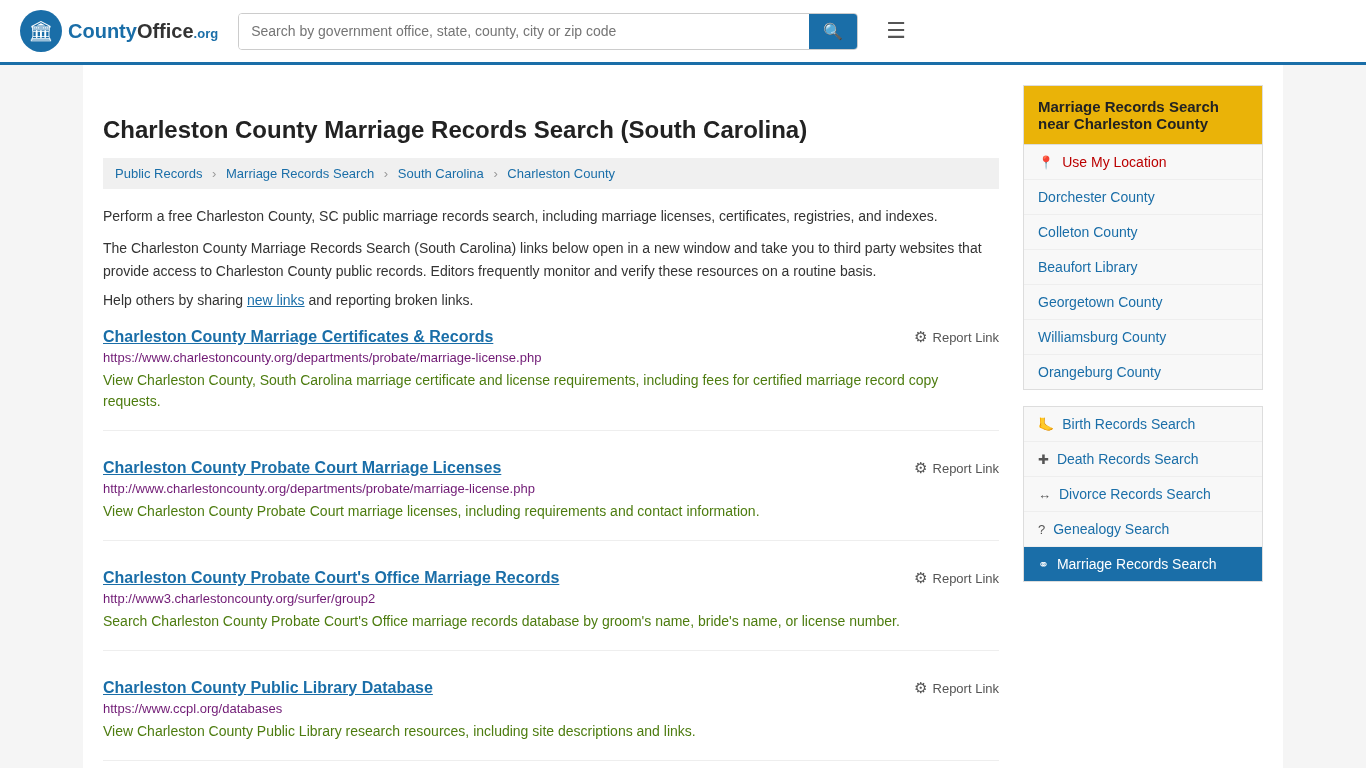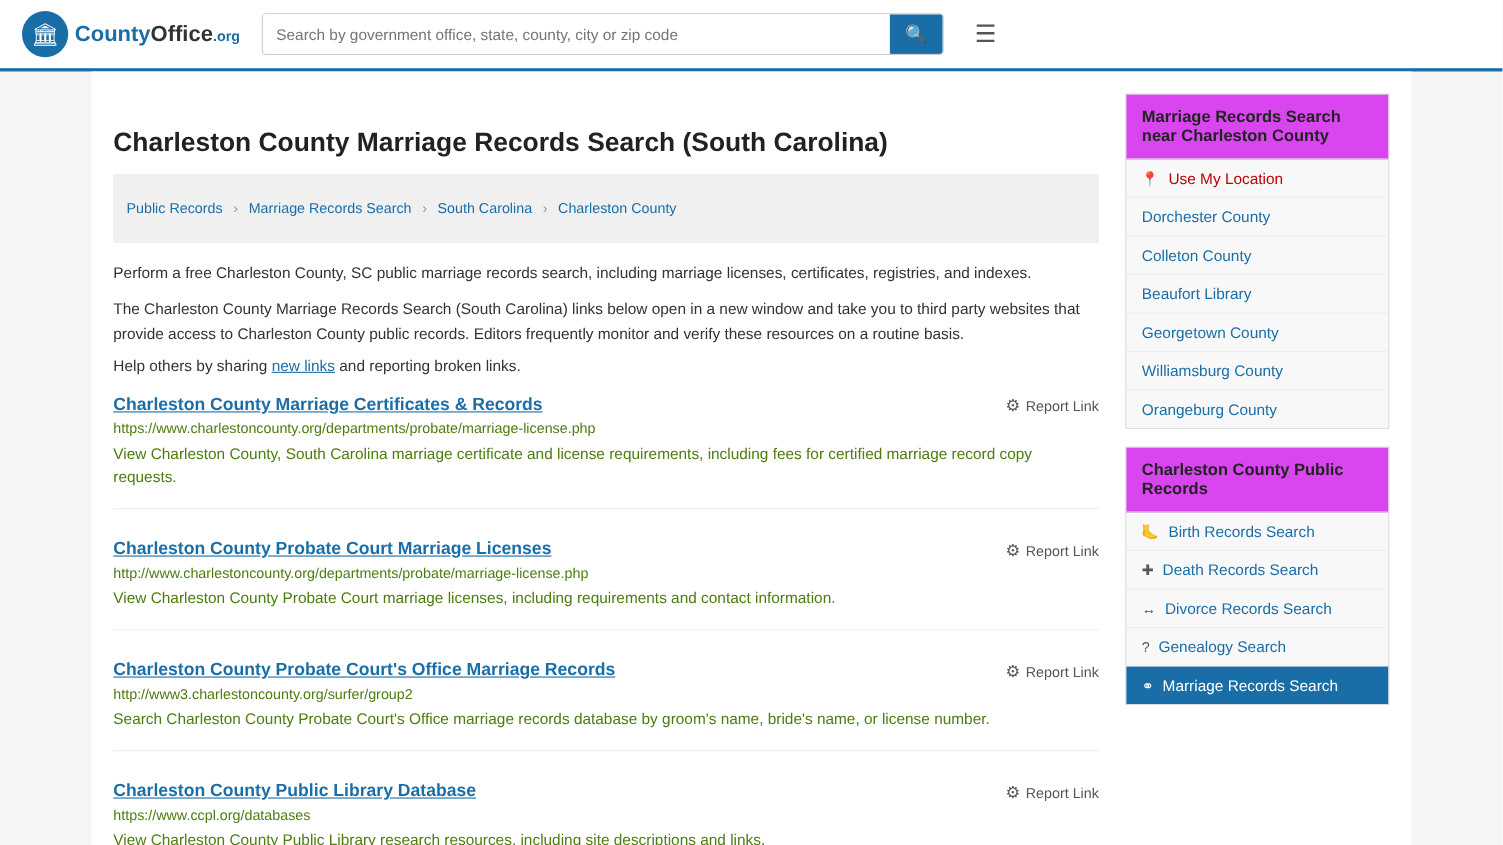--- a/index.html
+++ b/index.html
@@ -83,21 +83,21 @@
     .page-title {
       font-size: 24px;
       font-weight: bold;
       color: #222;
       margin-bottom: 14px;
       margin-top: 31px;
     }
 
     .breadcrumb {
       background: #f0f0f0;
-      padding: 24px 12px;
+      padding: 8px 12px;
       border-radius: 0;
       font-size: 13px;
       margin-bottom: 16px;
       color: #555;
     }
     .breadcrumb a {
       color: #1a6ea8;
       text-decoration: none;
     }
     .breadcrumb .sep { margin: 0 6px; color: #999; }
@@ -143,42 +143,42 @@
       color: #555;
       cursor: pointer;
       white-space: nowrap;
     }
     .report-icon {
       font-size: 15px;
       color: #555;
     }
     .result-url {
       font-size: 13px;
-      color: #4d7c0f;
+      color: #701a75;
       margin-bottom: 5px;
     }
     .result-desc {
       font-size: 14px;
       line-height: 1.5;
       color: #4d7c0f;
     }
 
     
     .sidebar {
       width: 240px;
       flex-shrink: 0;
     }
 
     .sidebar-section {
       background: #f8f8f8;
       margin-bottom: 16px;
       border: 1px solid #ddd;
     }
     .sidebar-section-title {
-      background: #d946ef;
+      background: #eab308;
       padding: 12px 14px;
       font-size: 15px;
       font-weight: bold;
       color: #222;
       border-bottom: 1px solid #ddd;
     }
     .sidebar-item {
       display: flex;
       align-items: center;
       gap: 8px;
@@ -330,21 +330,20 @@
       </div>
       <div class="sidebar-item">
         <a href="#">Williamsburg County</a>
       </div>
       <div class="sidebar-item">
         <a href="#">Orangeburg County</a>
       </div>
     </div>
 
     <div class="sidebar-section">
-      <div class="sidebar-section-title">Charleston County Public Records</div>
 
       <div class="sidebar-item">
         <span class="si-icon">🦶</span>
         <a href="#">Birth Records Search</a>
       </div>
       <div class="sidebar-item">
         <span class="si-icon">✚</span>
         <a href="#">Death Records Search</a>
       </div>
       <div class="sidebar-item">

